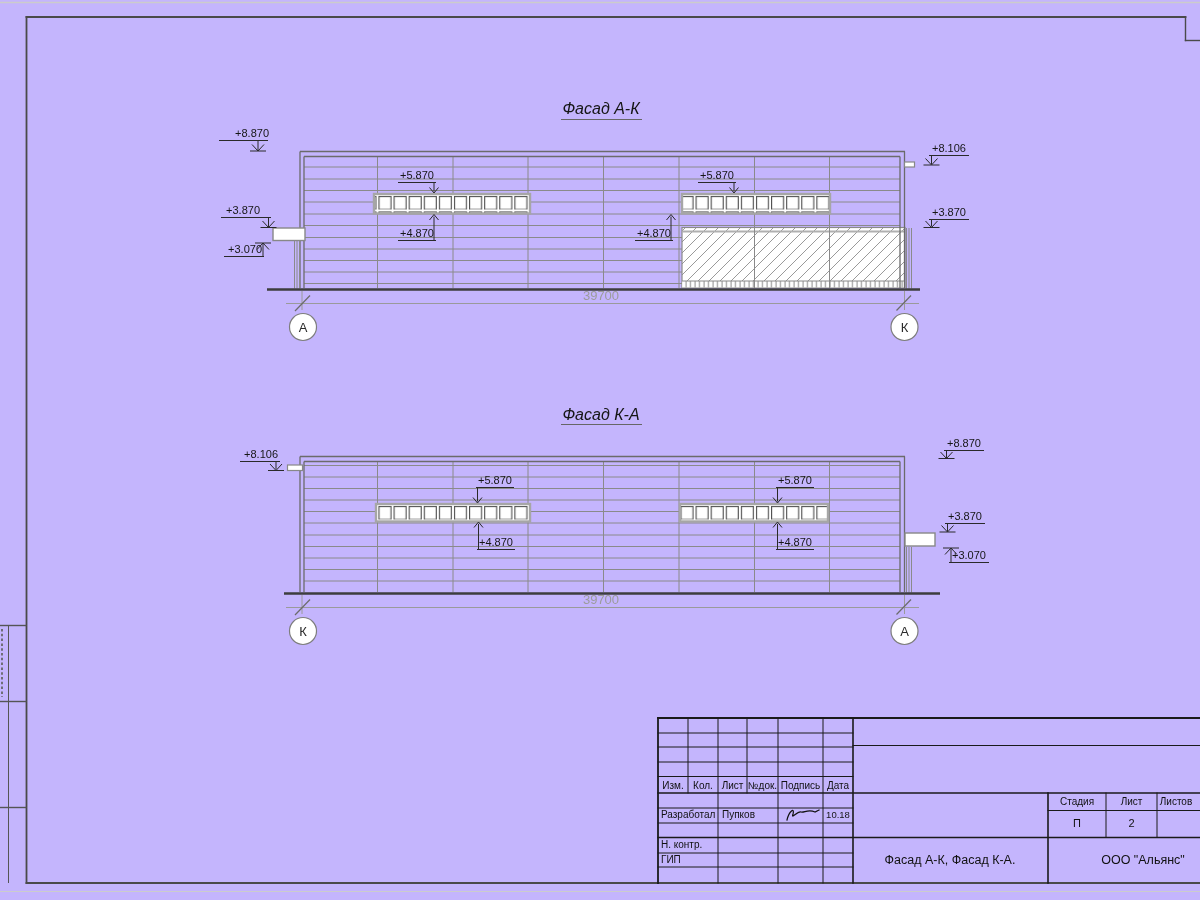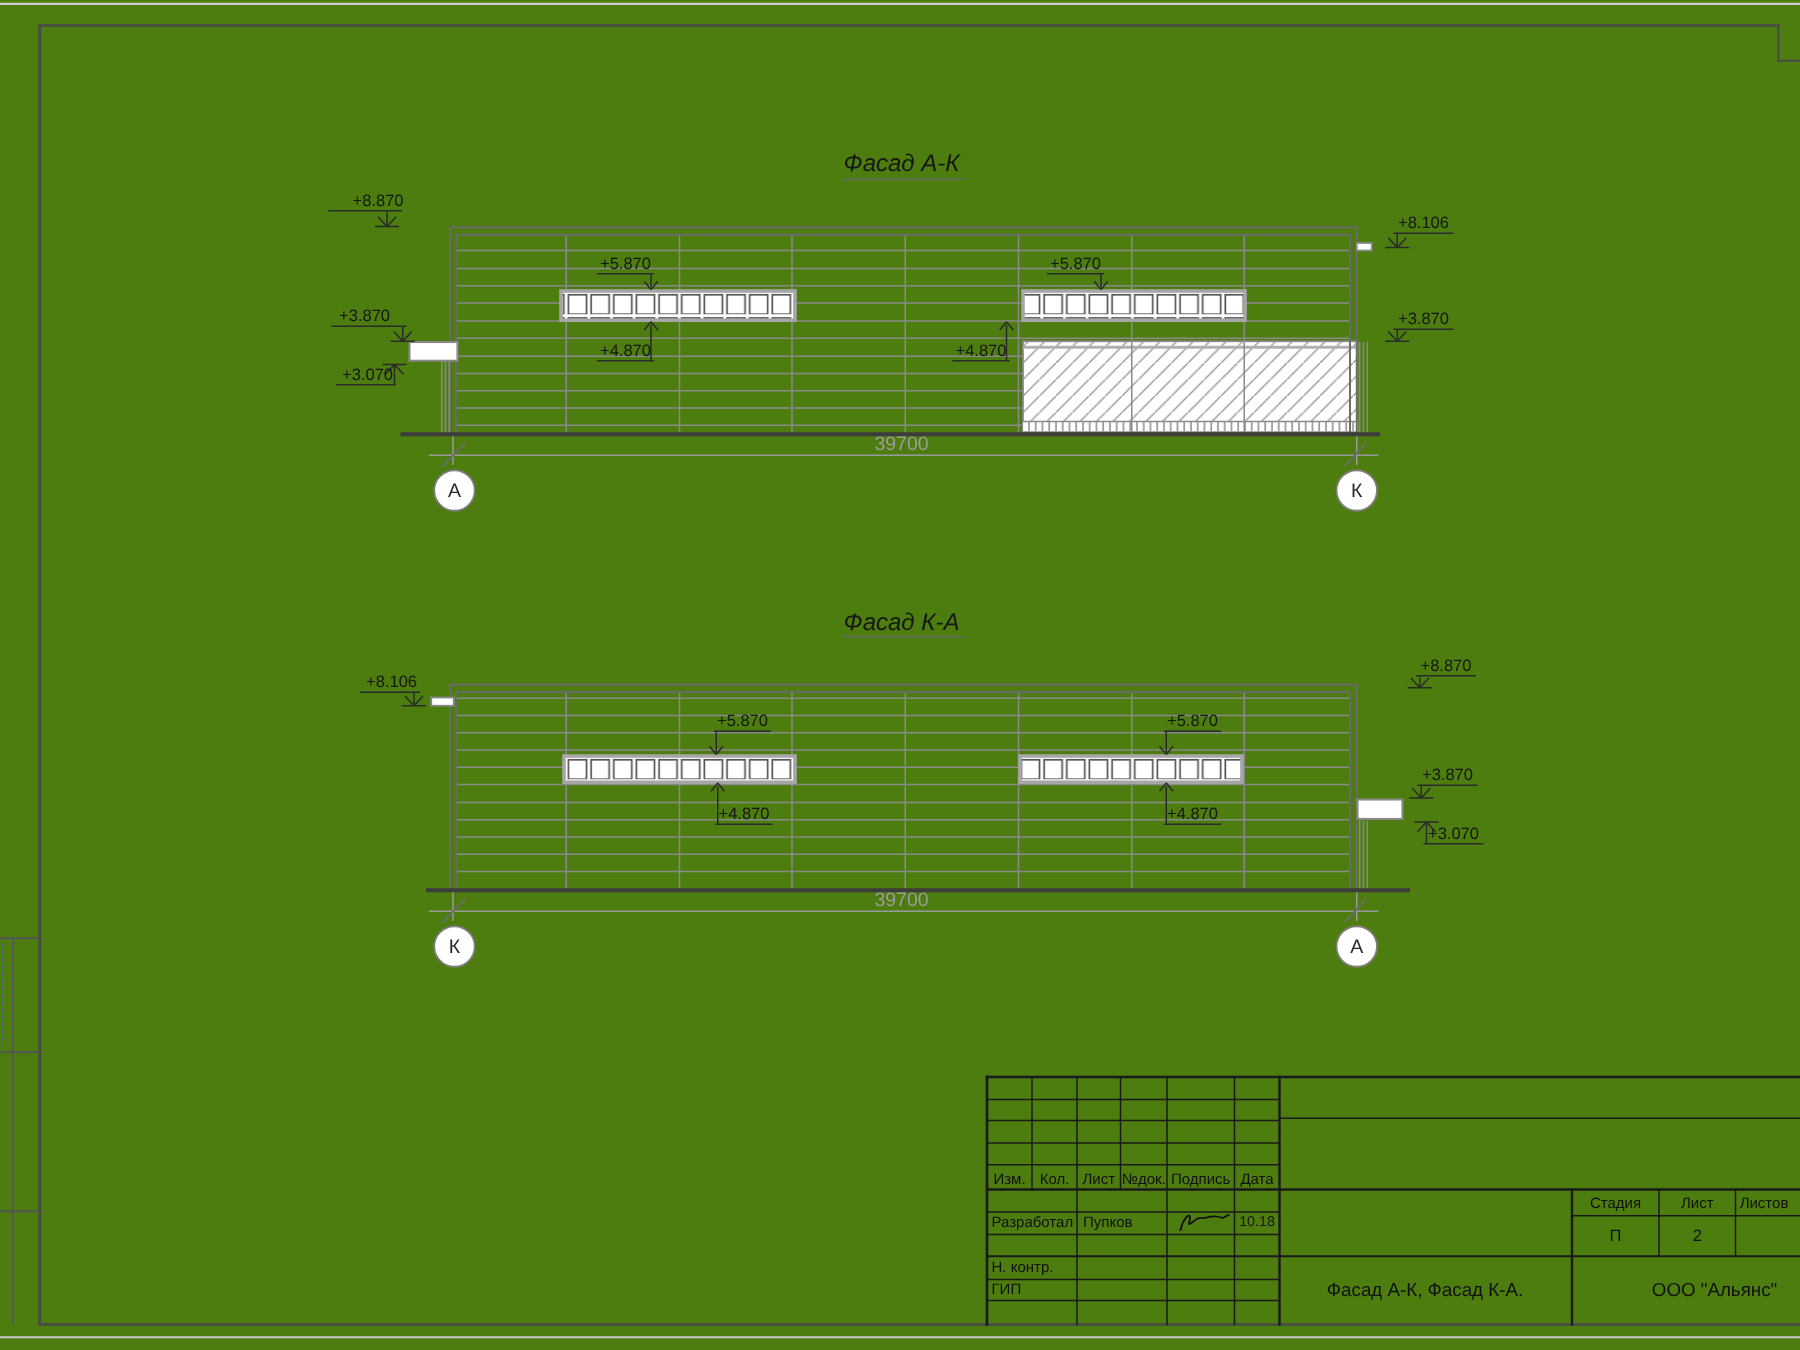--- a/index.html
+++ b/index.html
@@ -1,16 +1,16 @@
 <!DOCTYPE html>
 <html><head>
 <meta charset="utf-8">
 <style>
   html,body{margin:0;padding:0;background:#fff;}
-  .page{position:relative;width:1200px;height:900px;background:#4d7c0f;overflow:hidden;
+  .page{position:relative;width:1200px;height:900px;background:#c4b5fd;overflow:hidden;
         font-family:"Liberation Sans",sans-serif;}
   svg{position:absolute;left:0;top:0;font-family:"Liberation Sans",sans-serif;}
   text{fill:#161616;}
   .lbl{font-size:11px;}
   .ttl{font-size:16px;font-style:italic;}
   .dim{font-size:13px;fill:#9c9c9c;}
   .ax{font-size:13px;fill:#2a2a2a;}
   .st{font-size:10px;fill:#111;}
   .st2{font-size:12.5px;fill:#111;}
   .st3{font-size:11px;fill:#111;}

